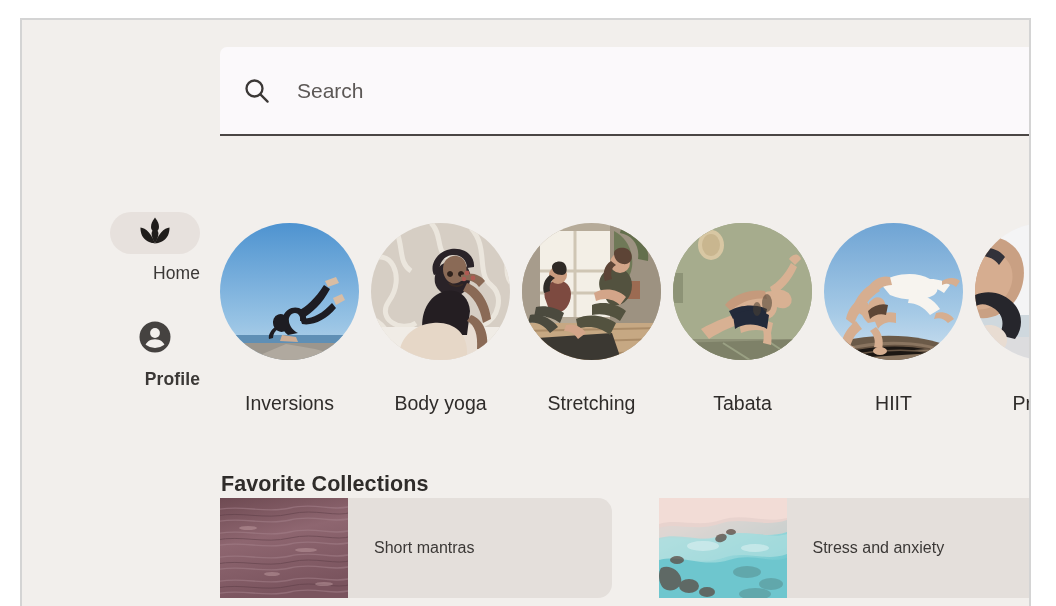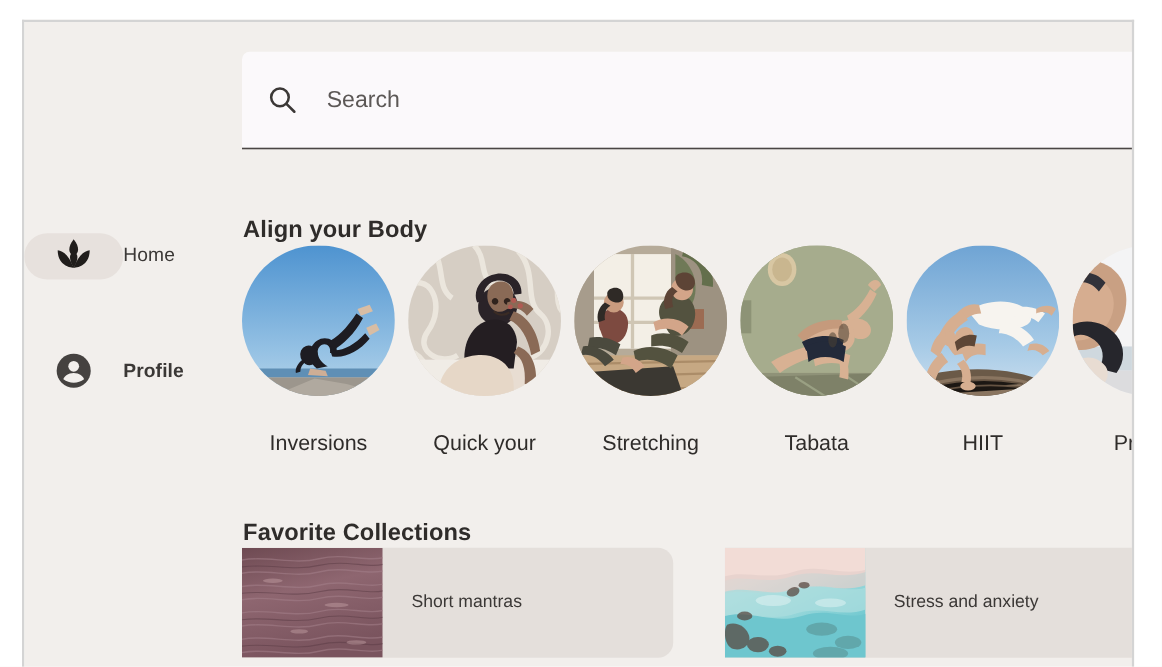--- a/index.html
+++ b/index.html
@@ -33,22 +33,22 @@
     top: 0;
     width: 178px;
     height: 100%;
     background: #f2efec;
   }
 
   .nav-item {
     position: absolute;
     width: 178px;
     display: flex;
-    flex-direction: row;
-    align-items: flex-start;
+    flex-direction: column;
+    align-items: flex-end;
     cursor: pointer;
   }
 
   #nav-home { top: 192px; }
   #nav-profile { top: 298px; font-weight: bold; }
 
   .nav-icon-wrap {
     display: flex;
     align-items: center;
     justify-content: center;
@@ -229,21 +229,20 @@
     <div id="search-box">
       <span id="search-icon">
         <svg width="27" height="27" viewBox="0 0 27 27" aria-hidden="true">
           <circle cx="11.5" cy="11.5" r="8.0" fill="none" stroke="#3b3836" stroke-width="2.3"></circle>
           <line x1="17.4" y1="17.4" x2="24.6" y2="24.6" stroke="#3b3836" stroke-width="2.3" stroke-linecap="round"></line>
         </svg>
       </span>
       <input id="search-input" type="text" placeholder="Search" style="">
     </div>
 
-    <h2 class="section-title" id="title-align">Align your Body</h2>
 
     <div id="category-row">
 
       <div class="category-item">
         <div class="category-thumb">
           <svg width="139" height="139" viewBox="0 0 139 139" aria-hidden="true">
             <defs>
               <linearGradient id="skyA" x1="0" y1="0" x2="0" y2="1">
                 <stop offset="0%" stop-color="#4e93d0"></stop>
                 <stop offset="70%" stop-color="#96c2e4"></stop>
@@ -296,21 +295,21 @@
             <path d="M96 60 C108 64 118 78 120 96 L112 100 C109 84 102 72 92 68 Z" fill="#8a6a56"></path>
             <path d="M100 92 C112 96 118 110 116 126 L106 126 C107 112 104 102 96 98 Z" fill="#8a6a56"></path>
             <path d="M90 52 C100 48 110 52 114 58 L108 64 C104 58 97 56 90 58 Z" fill="#8a6a56"></path>
             <g fill="#b05a52">
               <circle cx="96" cy="50" r="2.4"></circle>
               <circle cx="102" cy="55" r="2.4"></circle>
               <circle cx="93" cy="56" r="2.2"></circle>
             </g>
           </svg>
         </div>
-        <span class="category-label">Quick your</span>
+        <span class="category-label">Body yoga</span>
       </div>
 
       <div class="category-item">
         <div class="category-thumb">
           <svg width="139" height="139" viewBox="0 0 139 139" aria-hidden="true">
             <rect width="139" height="139" fill="#b6ab99"></rect>
             <rect x="18" y="8" width="70" height="86" fill="#f3efe6"></rect>
             <g stroke="#cfc6b4" stroke-width="3">
               <line x1="53" y1="8" x2="53" y2="94"></line>
               <line x1="18" y1="48" x2="88" y2="48"></line>

